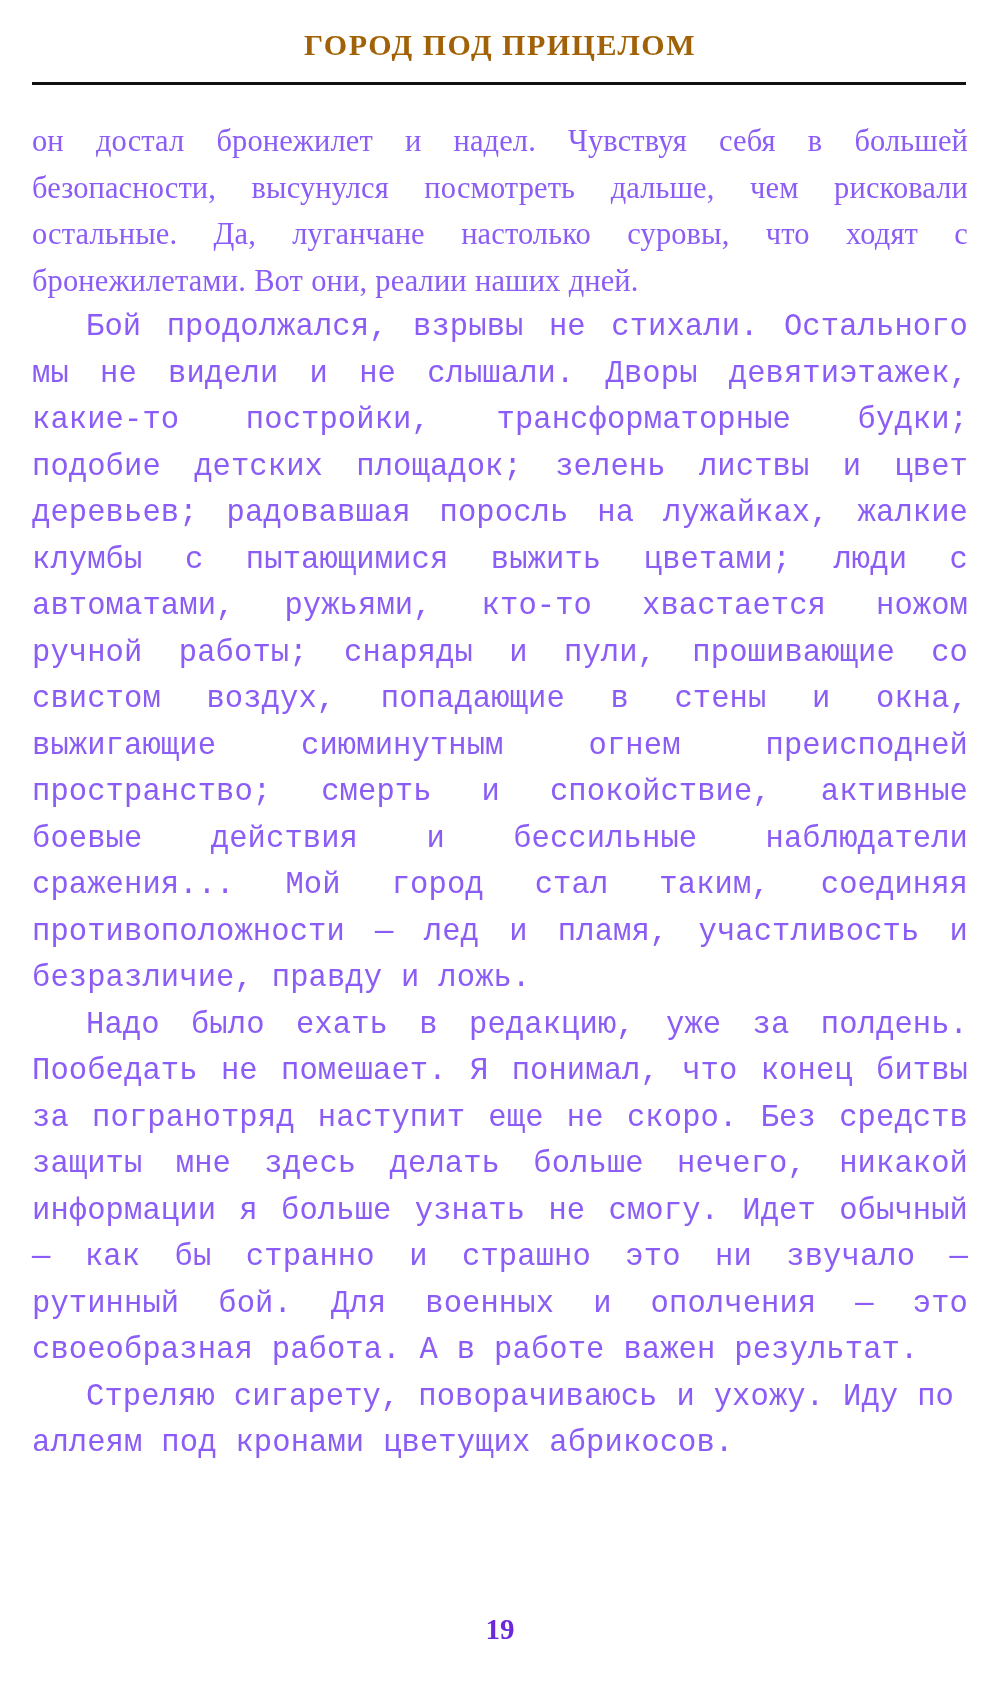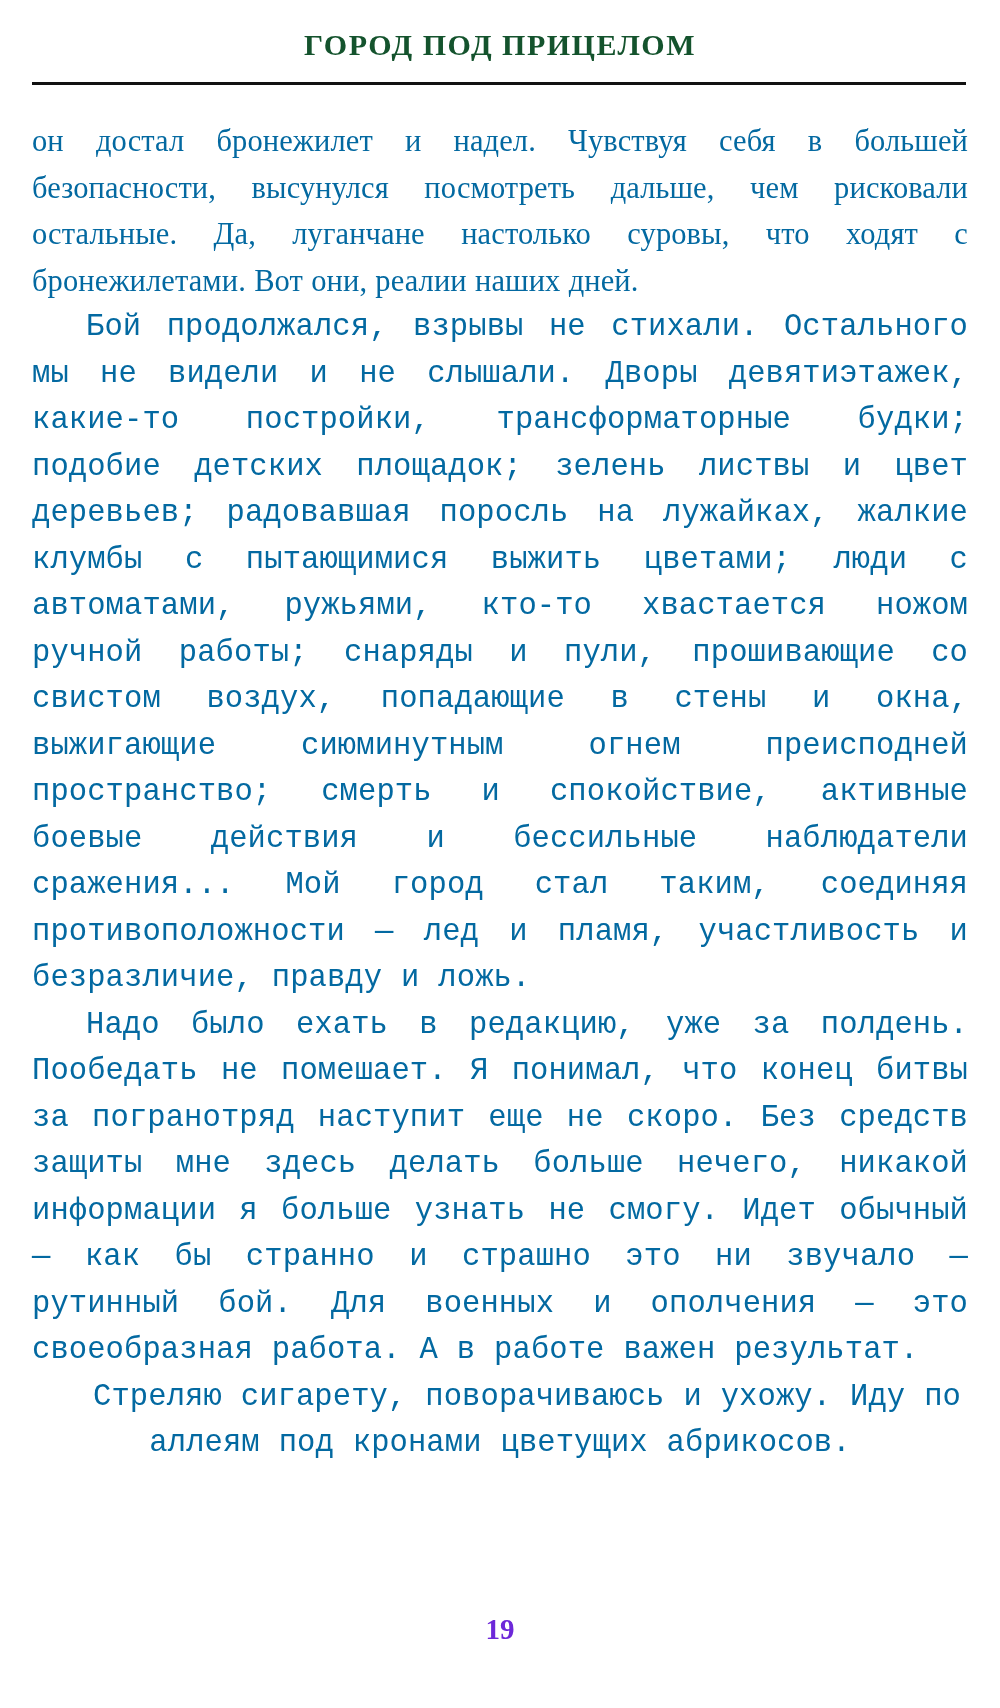--- a/index.html
+++ b/index.html
@@ -28,21 +28,21 @@
     left: 0;
     top: 28px;
     width: 1000px;
     text-align: center;
   }
   .header-title {
     font-family: "Liberation Serif", "DejaVu Serif", serif;
     font-weight: bold;
     font-size: 30px;
     letter-spacing: 1.5px;
-    color: #14532d;
+    color: #a16207;
     text-transform: uppercase;
   }
   .header-rule {
     position: absolute;
     left: 32px;
     top: 82px;
     width: 934px;
     height: 3px;
     background: #111111;
   }
@@ -51,33 +51,33 @@
     left: 32px;
     top: 118px;
     width: 936px;
   }
   .para {
     font-size: 30.5px;
     line-height: 46.5px;
     text-align: justify;
     text-justify: inter-word;
     margin: 0 0 0 0;
-    color: #0369a1;
+    color: #8b5cf6;
     letter-spacing: 0.1px;
     word-spacing: 0.5px;
   }
   .para + .para {
     margin-top: 0px;
     font-family: Liberation Mono, monospace;
   }
   .para.indent {
     text-indent: 54px;
   }
   .para:last-child {
-    text-align: center;
+    text-align: left;
   }
   .footer {
     position: absolute;
     left: 0;
     bottom: 62px;
     width: 1000px;
     text-align: center;
   }
   .page-number {
     font-family: "Liberation Serif", "DejaVu Serif", serif;

